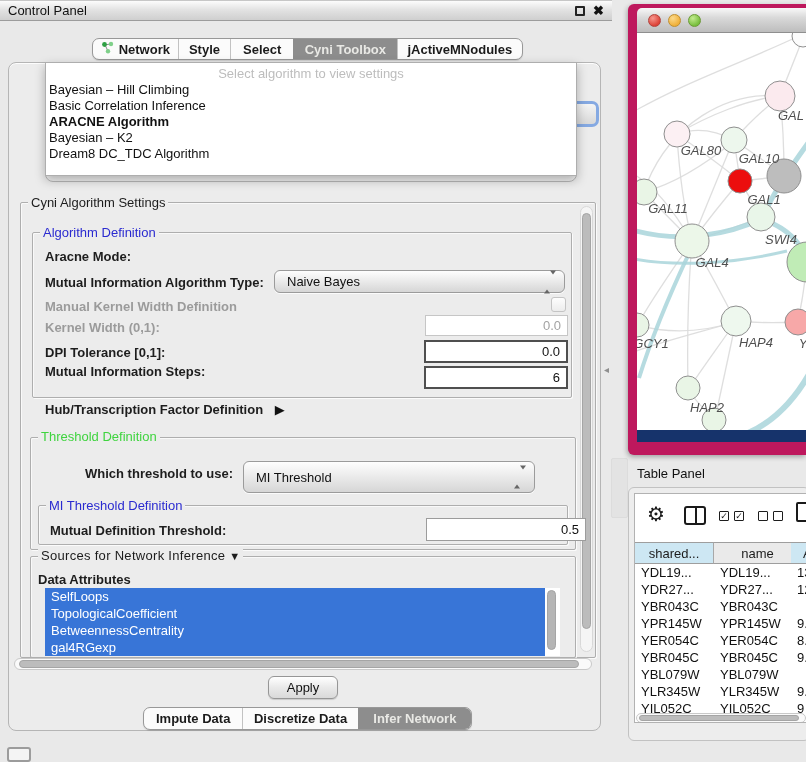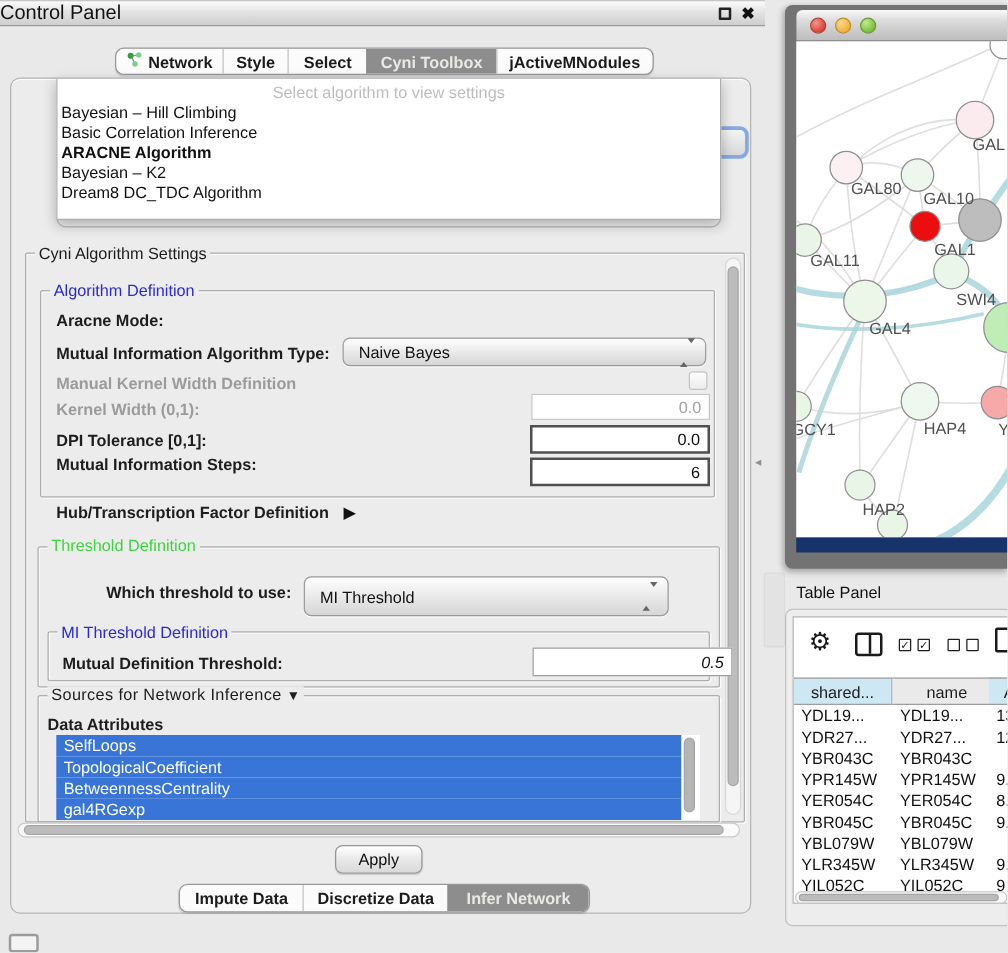--- a/index.html
+++ b/index.html
@@ -6,21 +6,21 @@
   html,body { background:#e9e9e9; }
   .page { position:relative; width:806px; height:762px; overflow:hidden;
           font-family:"Liberation Sans", sans-serif; font-size:13px; color:#1c1c1c;
           background:#e9e9e9; }
   .abs { position:absolute; }
 
   
   .titlebar { background:linear-gradient(#fcfcfc,#e3e3e3 45%,#cfcfcf);
               border-bottom:1px solid #9c9c9c; border-top:1px solid #c7c7c7;
               display:flex; align-items:center; }
-  .tb-title { font-size:16px; color:#111; }
+  .tb-title { padding-left:8px; font-size:13px; color:#111; }
   .tb-icons { margin-left:auto; display:flex; align-items:center; gap:8px; padding-right:8px; }
   .float-ico { width:10px; height:10px; border:2px solid #222; border-radius:1px; display:inline-block; }
   .close-ico { font-size:13px; font-weight:bold; color:#111; line-height:10px; }
 
   
   .tabstrip { display:flex; background:#fbfbfb; border:1px solid #989898; border-radius:7px;
               overflow:hidden; box-shadow:0 1px 1px rgba(0,0,0,.12); }
   .tabseg { display:flex; align-items:center; justify-content:center; gap:5px;
             border-left:1px solid #c2c2c2; font-weight:bold; color:#1b1b1b; font-size:13px;
             height:100%; white-space:nowrap; }
@@ -73,21 +73,21 @@
   .btn { background:linear-gradient(#ffffff,#e9e9e9 50%,#d9d9d9); border:1px solid #969696;
          border-radius:6px; text-align:center; font-size:13px; color:#111;
          box-shadow:0 1px 1px rgba(0,0,0,.15); }
 
   
   .sb-track-v { background:#f5f5f5; border:1px solid #d8d8d8; border-radius:7px; }
   .sb-thumb { background:#bcbcbc; border:1px solid #a5a5a5; border-radius:6px; }
   .sb-track-h { background:#fafafa; border:1px solid #c9c9c9; border-radius:7px; }
 
   
-  .netwin { background:#737373; border-radius:6px 0 0 6px; box-shadow:-1px 2px 5px rgba(0,0,0,.3); }
+  .netwin { background:#be185d; border-radius:6px 0 0 6px; box-shadow:-1px 2px 5px rgba(0,0,0,.3);font-style:italic; }
   .net-titlebar { background:linear-gradient(#f8f8f8,#d9d9d9 40%,#bdbdbd); border-bottom:1px solid #8f8f8f;
                   border-radius:5px 0 0 0; display:flex; align-items:center; padding-left:11px; gap:7px; }
   .light { width:13px; height:13px; border-radius:50%; display:inline-block; }
   .light.red { background:radial-gradient(circle at 35% 30%, #f6978e, #dd4338 70%); border:1px solid #b2423c; }
   .light.yellow { background:radial-gradient(circle at 35% 30%, #fbd98a, #f0b03a 70%); border:1px solid #c08f2f; }
   .light.green { background:radial-gradient(circle at 35% 30%, #c3eb8f, #78bf3e 70%); border:1px solid #6a9a35; }
   .net-canvas { background:#fff; overflow:hidden; }
 
   
   .tp-outer { background:#ededed; border:1px solid #c2c2c2; border-radius:6px; }
@@ -198,21 +198,21 @@
   <span class="lbl abs" style="left:85px;top:466px;">Which threshold to use:</span>
   <div class="combo abs" style="left:243px;top:461px;width:292px;height:32px;">
     <span class="cval">MI Threshold</span>
     <span class="spin"><i class="su"></i><i class="sd"></i></span>
   </div>
 
   <div class="group abs" style="left:38px;top:505px;width:530px;height:40px;"></div>
   <span class="gtitle blue" style="left:46px;top:499px;">MI Threshold Definition</span>
 
   <span class="lbl abs" style="left:50px;top:523px;">Mutual Definition Threshold:</span>
-  <div class="field abs" style="left:426px;top:518px;width:160px;height:23px;line-height:21px;border-color:#9c9c9c;font-style:italic;">0.5</div>
+  <div class="field abs" style="left:426px;top:518px;width:160px;height:23px;line-height:21px;border-color:#9c9c9c;">0.5</div>
 
   <div class="group abs" style="left:30px;top:556px;width:546px;height:102px;"></div>
   <span class="gtitle" style="left:38px;top:549px;letter-spacing:.3px;">
     <span>Sources for Network Inference</span>
     <span style="font-size:11px;">▼</span>
   </span>
   <span class="lbl abs" style="left:38px;top:572px;">Data Attributes</span>
 
   <div class="attrlist abs" style="left:45px;top:588px;width:515px;height:68px;">
     <div id="attr-list" style="position:absolute;left:0;top:0;width:500px;">

